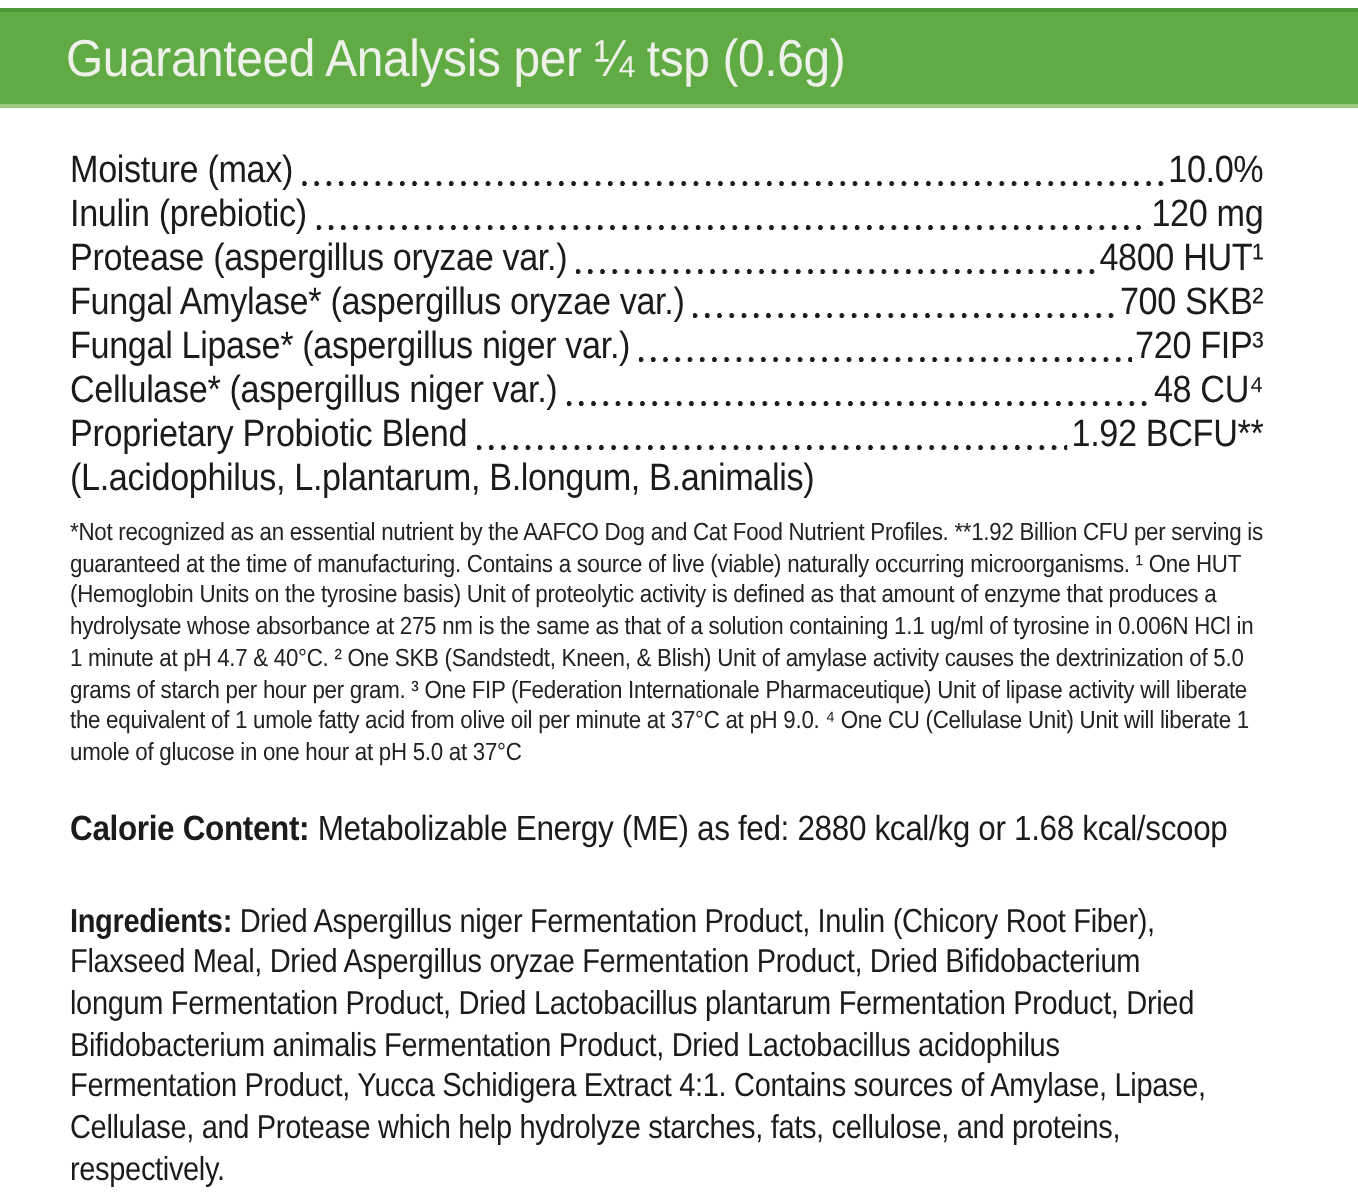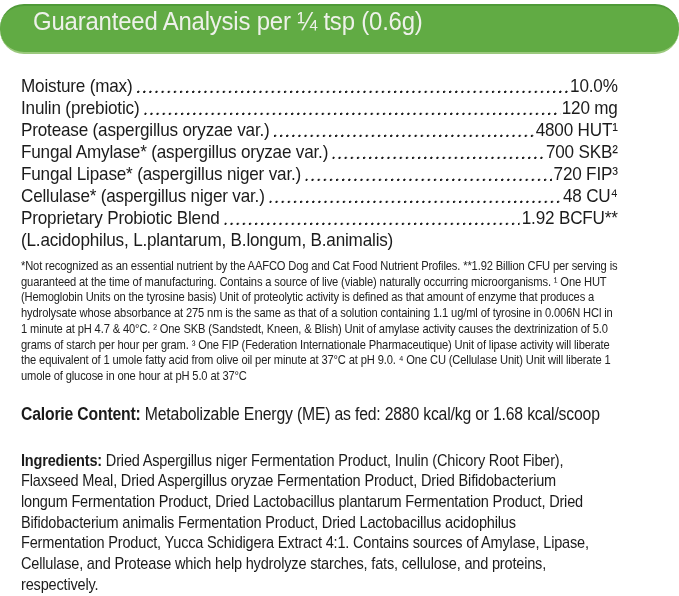--- a/index.html
+++ b/index.html
@@ -11,32 +11,32 @@
     font-family:"Liberation Sans","DejaVu Sans",sans-serif;
     color:#1b1b1b;
   }
   
   .bar{
     margin-top:4px;
     height:46px;
     background:#61ab44;
     border-top:2px solid #4f9a38;
     border-bottom:2px solid #9bc97d;
-    display:flex;align-items:flex-start;border-radius:24px;
+    display:flex;align-items:center;
   }
   .bar h1{
     margin:0 0 0 33px;
     font-size:26px;font-weight:500;
     letter-spacing:-0.2px;
     color:#eef1ea;
     transform:scaleX(0.92);transform-origin:0 50%;
     white-space:nowrap;
   }
   
-  .content{padding-left:21px;}
+  .content{padding-left:35px;}
   
   .analysis{
     margin-top:21px;
     width:663px;
     transform:scaleX(0.9);transform-origin:0 0;
     font-size:19px;letter-spacing:-0.2px;
   }
   .row{display:flex;align-items:baseline;line-height:22px;height:22px;}
   .row .lbl{white-space:nowrap;}
   .row .val{white-space:nowrap;}

